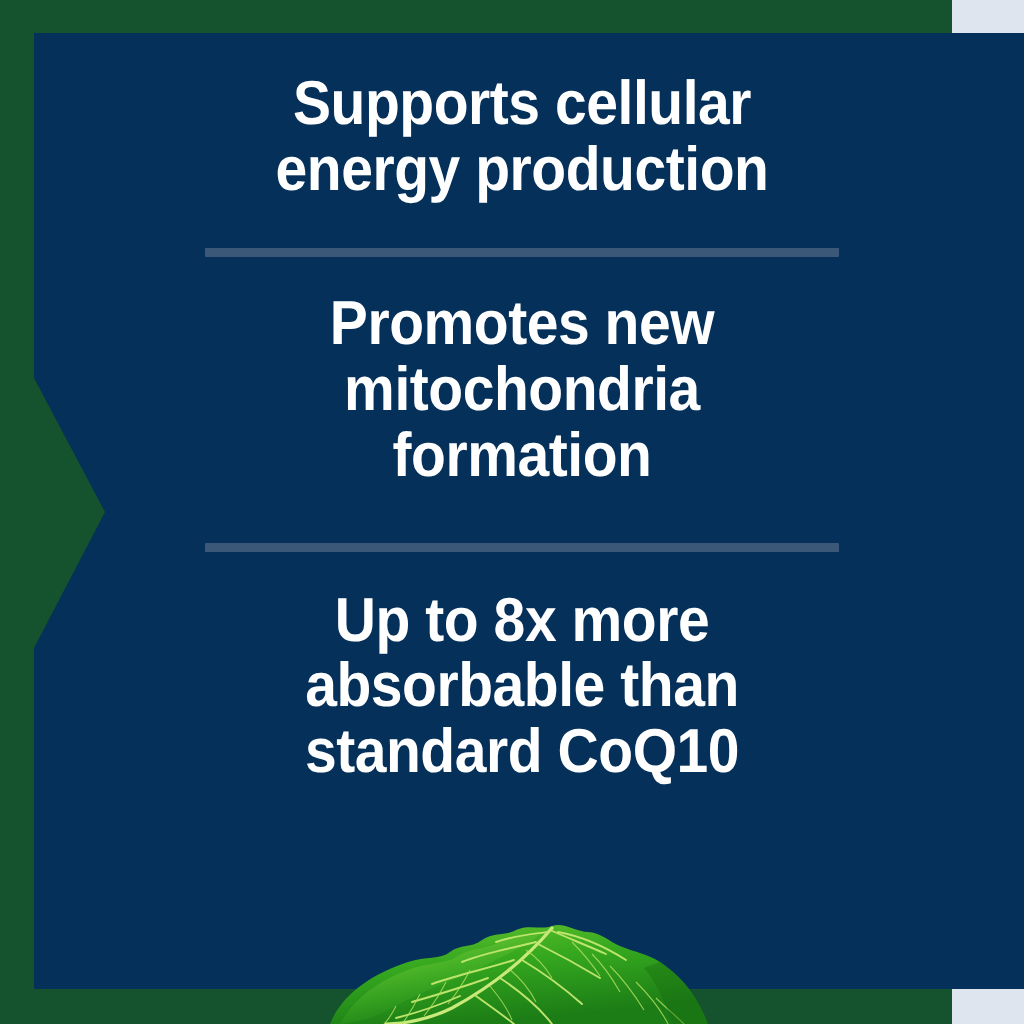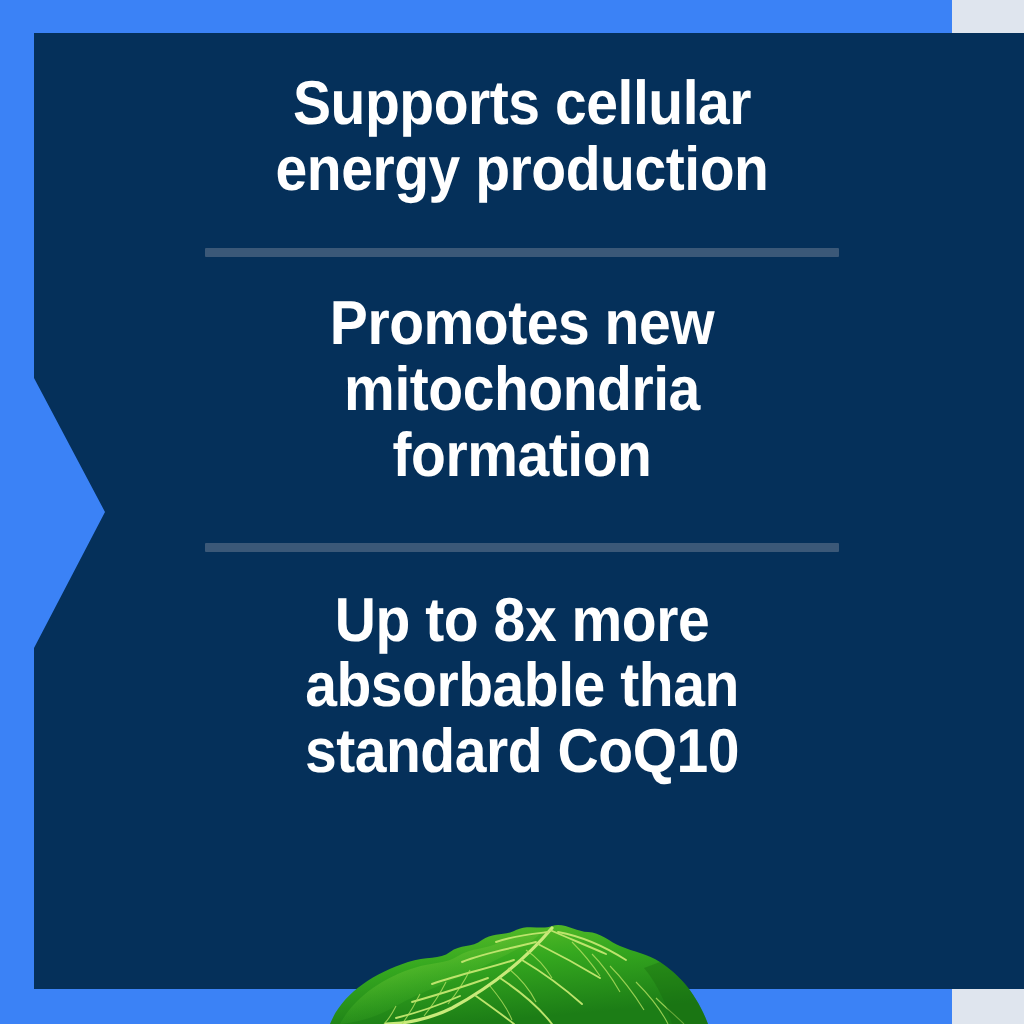--- a/index.html
+++ b/index.html
@@ -12,21 +12,21 @@
     height: 1024px;
     overflow: hidden;
     font-family: "Liberation Sans", sans-serif;
     background: #dfe5ee;
   }
 
   #stage {
     position: relative;
     width: 952px;
     height: 1024px;
-    background: #3b82f6;
+    background: #14532d;
   }
 
   
   .panel {
     position: absolute;
     left: 0;
     top: 33px;
     width: 1024px;
     height: 956px;
     background: #05305a;

